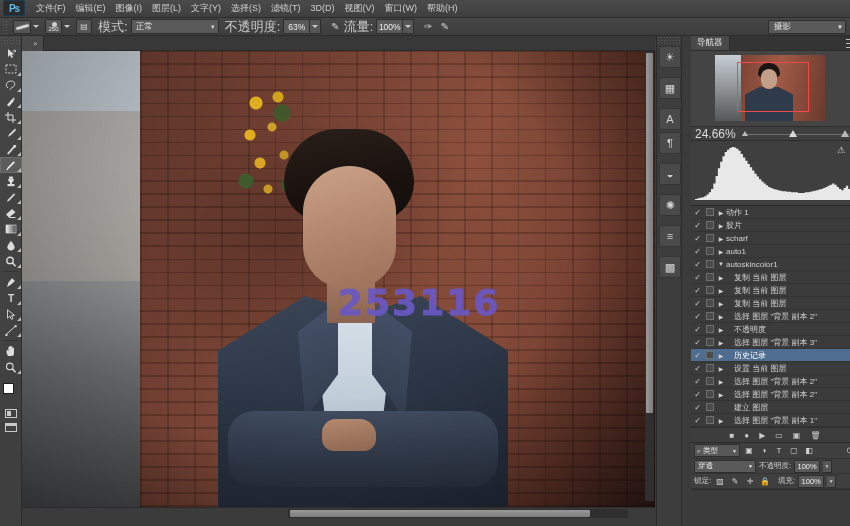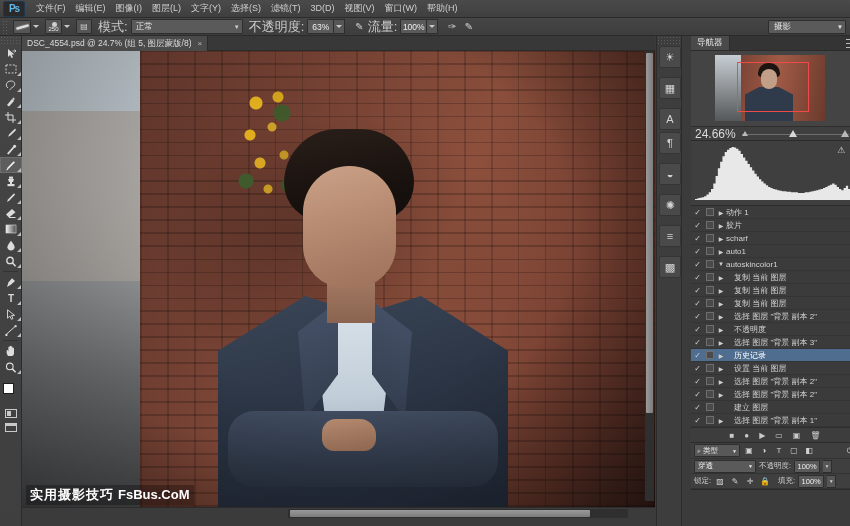--- a/index.html
+++ b/index.html
@@ -10,21 +10,21 @@
     background: #3a3a3a;
     color: #c8c8c8;
     -webkit-font-smoothing: none;
   }
   .app { position:relative; width:850px; height:526px; background:#3b3b3b; }
 
   
   .menubar {
     position:absolute; top:0; left:0; width:850px; height:18px;
     background: linear-gradient(180deg,#4a4a4a 0%,#3f3f3f 100%);
-    display:flex; align-items:center; border-bottom:1px solid #2b2b2b;
+    display:flex; border-bottom:1px solid #2b2b2b;
   }
   .ps-logo {
     width:22px; height:16px; margin-left:3px; margin-right:6px;
     display:flex; align-items:center; justify-content:center;
     background:#2a2a2a; border:1px solid #1c3b52; border-radius:2px;
     color:#63b8e8; font-size:10px; font-weight:bold; letter-spacing:-1px;
   }
   .menubar .mi {
     padding:2px 5px; font-size:9px; color:#cfcfcf; white-space:nowrap;
     line-height:13px;
@@ -400,21 +400,21 @@
         <div class="dot"></div>
         <div class="num">250</div>
       </div>
       <div class="tri-down"></div>
     </div>
     <div class="ob-item">
       <div class="iconbtn">▤</div>
     </div>
     <div class="ob-item">
       <span class="ob-label">模式:</span>
-      <div class="select-box" style="width:112px">
+      <div class="select-box" style="width:88px">
         <span>正常</span>
         <span class="arr">▼</span>
       </div>
     </div>
     <div class="ob-item">
       <span class="ob-label">不透明度:</span>
       <div class="num-box">63%</div>
       <div class="stepper">
         <div class="tri-down" style="margin:0"></div>
       </div>
@@ -562,21 +562,20 @@
     <div class="qmask">
         <div class="b"></div>
       </div>
     <div class="scrmode">
         <div class="s"></div>
       </div>
   </div>
 
   <div class="doctab">
     <div class="tab">
-      <span>DSC_4554.psd @ 24.7% (组 5, 图层蒙版/8)</span>
       <span class="close">×</span>
     </div>
   </div>
 
   <div class="canvasarea">
     <div class="photo">
       <div class="ph-sky"></div>
       <div class="ph-bldg"></div>
       <div class="ph-street"></div>
       <div class="ph-brick"></div>
@@ -586,25 +585,22 @@
       <div class="ph-shirt"></div>
       <div class="ph-lapelL"></div>
       <div class="ph-lapelR"></div>
       <div class="ph-neck"></div>
       <div class="ph-hair"></div>
       <div class="ph-face"></div>
       <div class="ph-arms"></div>
       <div class="ph-hand"></div>
       <div class="ph-vig"></div>
     </div>
-
-    <div class="wm-fsbus">
-      <span class="cn">实用摄影技巧</span>
-      <span class="en">FsBus.CoM</span>
-    </div>
+    <div class="canvas-overlay-text">253116</div>
+
   </div>
 
   <div class="vscroll">
     <div class="thumb"></div>
   </div>
   <div class="statusbar"></div>
   <div class="hscroll">
     <div class="thumb"></div>
   </div>
 

